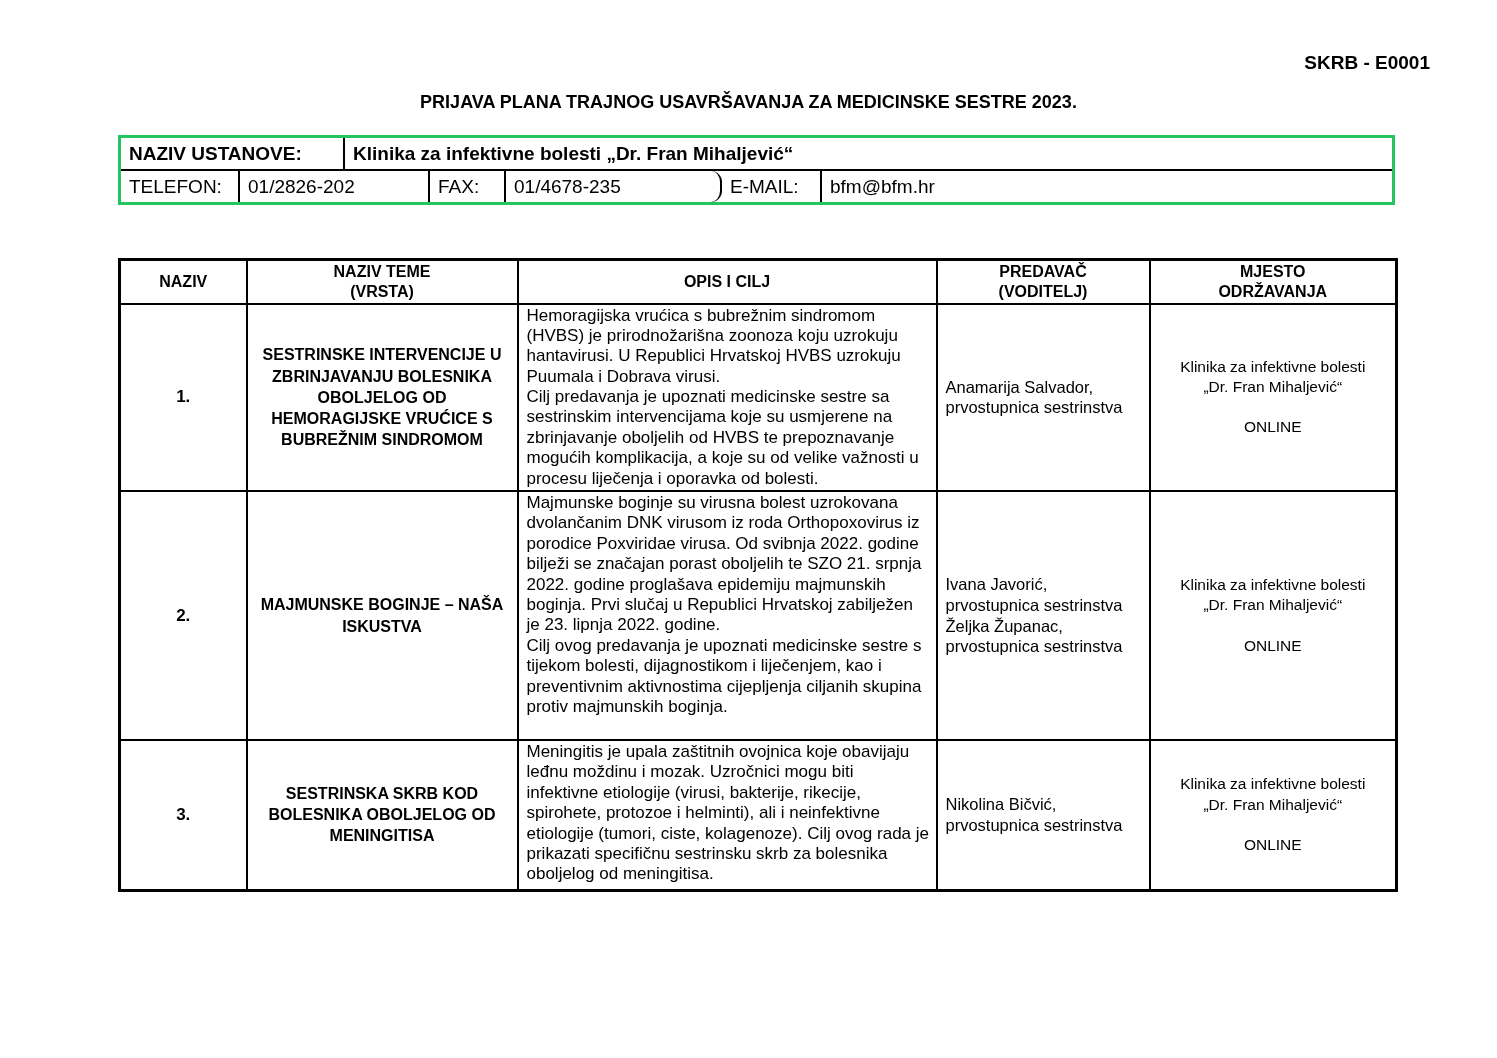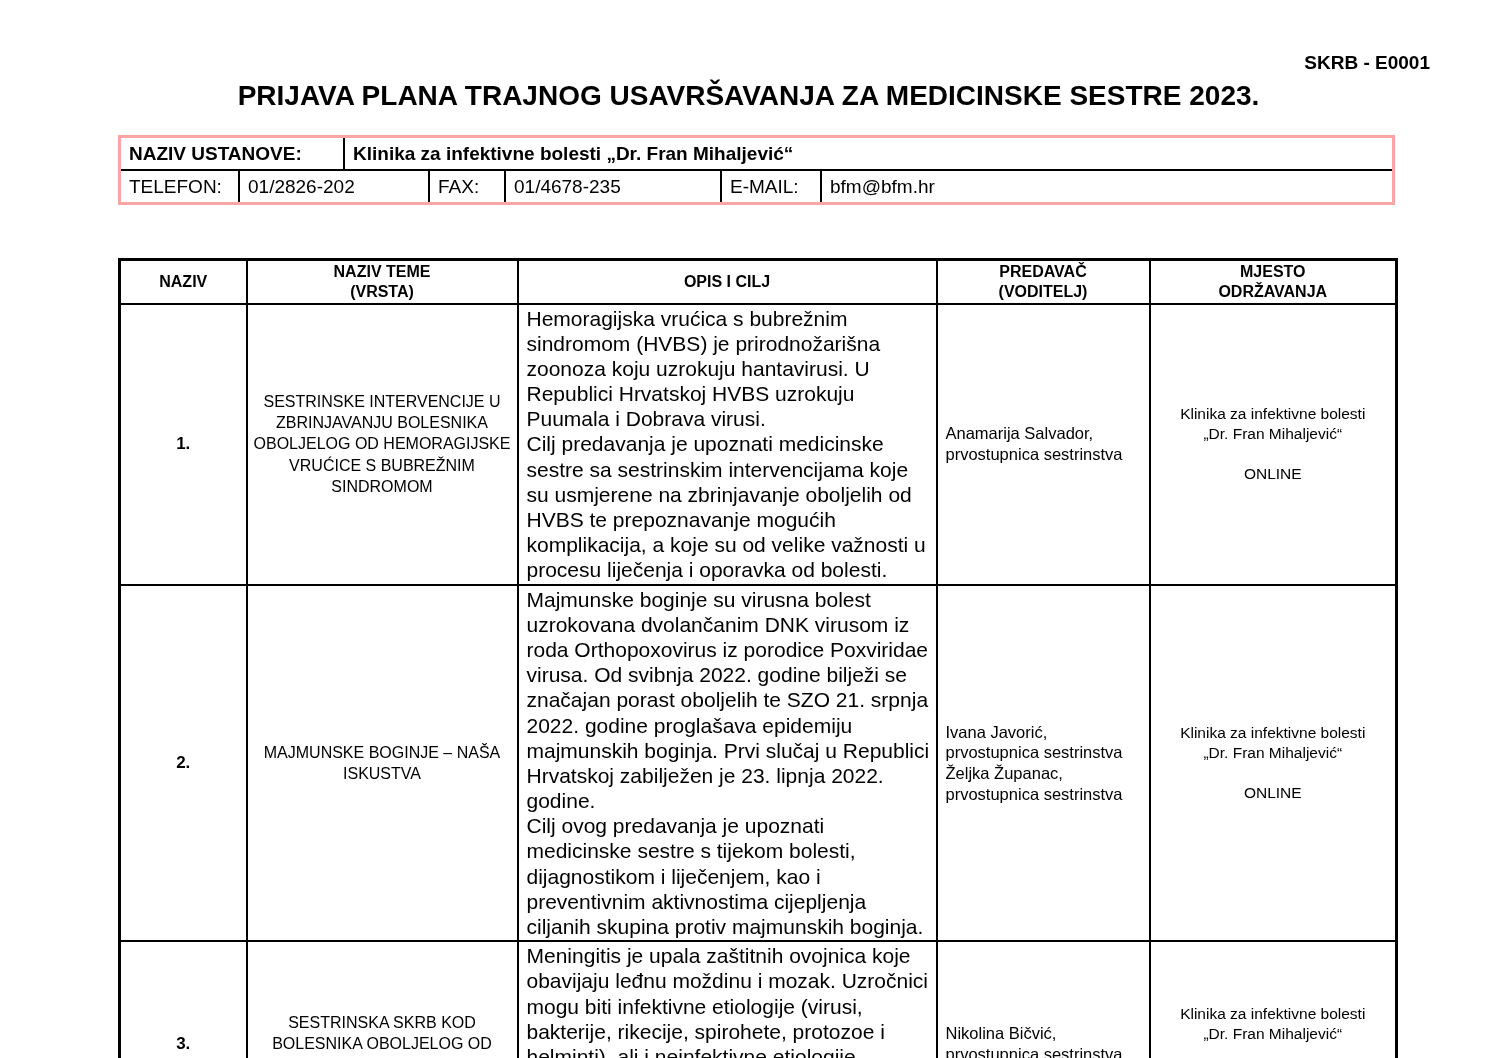--- a/index.html
+++ b/index.html
@@ -14,35 +14,35 @@
   }
   .doc-code {
     position: absolute;
     top: 52px;
     right: 67px;
     font-weight: bold;
     font-size: 19px;
   }
   .title {
     position: absolute;
-    top: 80px;
+    top: 92px;
     left: 110px;
     width: 1277px;
     text-align: center;
     font-weight: bold;
-    font-size: 28px;
+    font-size: 18px;
     white-space: nowrap;
   }
   
   .info-table {
     position: absolute;
     top: 135px;
     left: 118px;
     width: 1277px;
-    border: 3px solid #fca5a5;
+    border: 3px solid #22c55e;
     box-sizing: border-box;
   }
   .info-row {
     display: flex;
     border-bottom: 2px solid #000;
     height: 31px;
     align-items: stretch;
   }
   .info-row:last-child { border-bottom: none; }
   .info-cell {
@@ -55,21 +55,21 @@
     flex: 0 0 auto;
     white-space: nowrap;
     overflow: hidden;
   }
   .info-cell.last { border-right: none; flex: 1 1 auto; }
   .bold { font-weight: bold; }
   .w-name  { flex: 0 0 224px; }
   .w-tel-l { flex: 0 0 119px; }
   .w-tel-v { flex: 0 0 190px; }
   .w-fax-l { flex: 0 0 76px; }
-  .w-fax-v { flex: 0 0 216px; }
+  .w-fax-v { flex: 0 0 216px; border-radius: 11px; }
   .w-eml-l { flex: 0 0 100px; }
   
   .main-table {
     position: absolute;
     top: 258px;
     left: 118px;
     width: 1277px;
     border-collapse: collapse;
     table-layout: fixed;
     border: 3px solid #000;
@@ -93,29 +93,29 @@
   tr.row-3 { height: 150px; }
   td.datum {
     text-align: center;
     vertical-align: middle;
     font-weight: bold;
     font-size: 17px;
   }
   td.tema {
     text-align: center;
     vertical-align: middle;
-    font-weight: normal;
+    font-weight: bold;
     font-size: 16px;
     line-height: 1.32;
     padding: 0 6px;
   }
   td.opis {
     vertical-align: top;
     padding: 1px 6px 1px 8px;
-    font-size: 21px;
+    font-size: 17px;
     line-height: 1.2;
     white-space: pre-line;
     border-radius: 17px;
   }
   td.predavac {
     vertical-align: middle;
     padding: 0 6px 0 8px;
     font-size: 16.5px;
     line-height: 1.25;
     white-space: pre-line;

